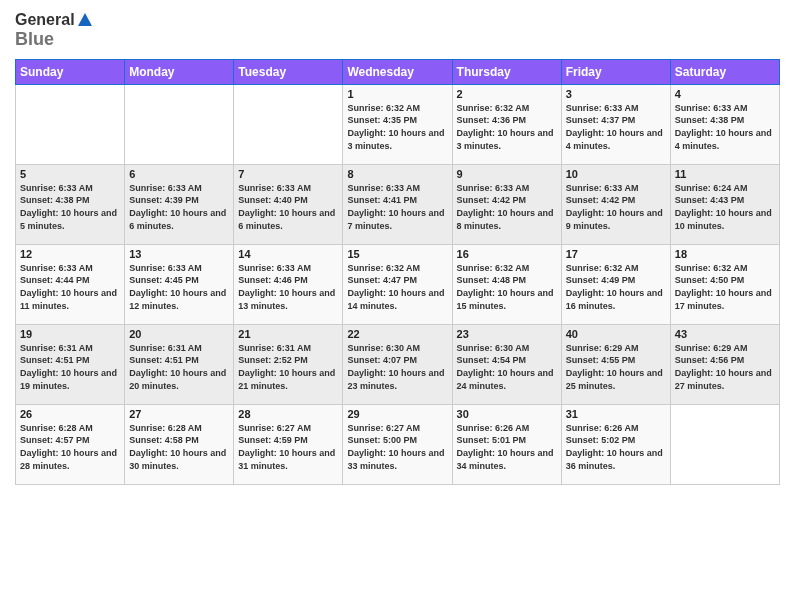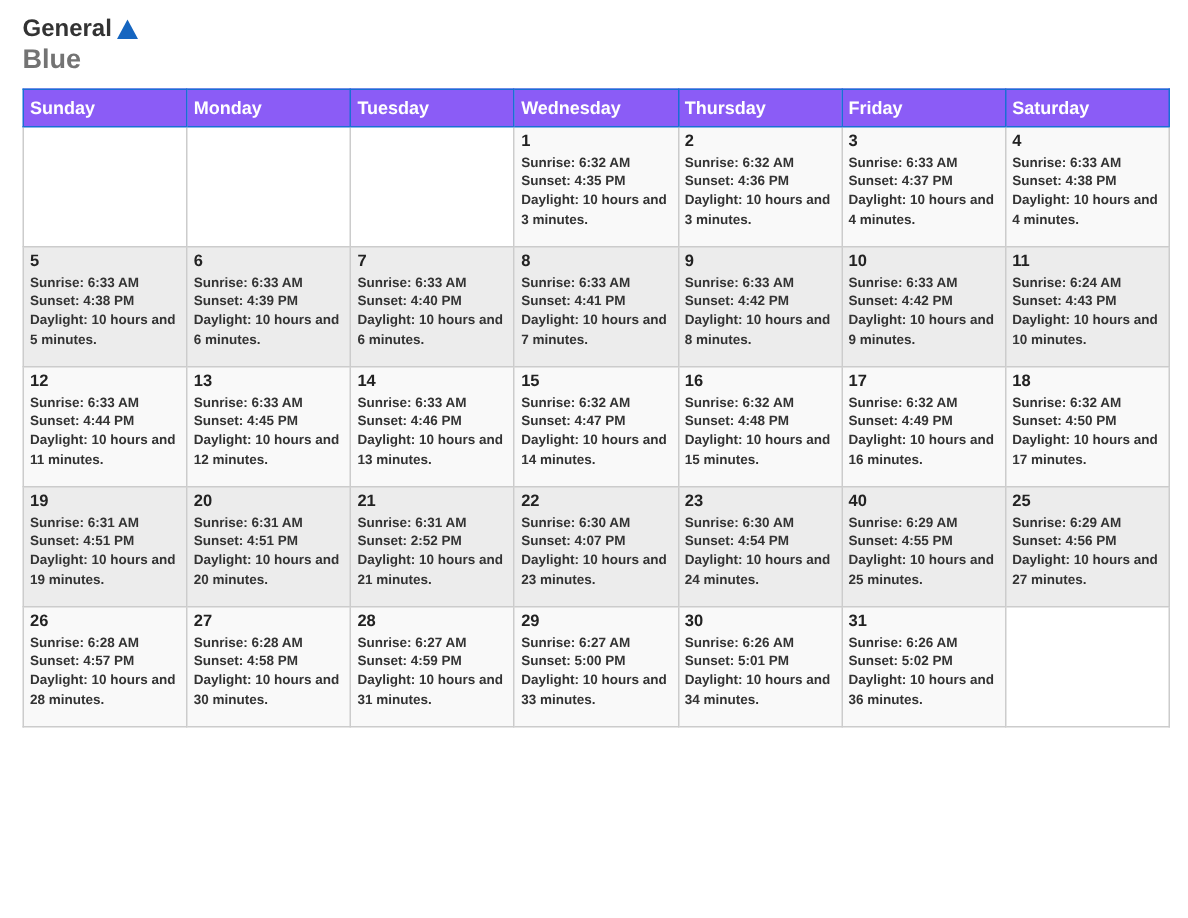--- a/index.html
+++ b/index.html
@@ -267,21 +267,21 @@
 Sunset: 4:54 PM
 Daylight: 10 hours and 24 minutes.</div>
           </td>
           <td>
             <span class="day-number">40</span>
             <div class="day-info">Sunrise: 6:29 AM
 Sunset: 4:55 PM
 Daylight: 10 hours and 25 minutes.</div>
           </td>
           <td>
-            <span class="day-number">25</span>
+            <span class="day-number">43</span>
             <div class="day-info">Sunrise: 6:29 AM
 Sunset: 4:56 PM
 Daylight: 10 hours and 27 minutes.</div>
           </td>
         </tr>
         <tr>
           <td>
             <span class="day-number">26</span>
             <div class="day-info">Sunrise: 6:28 AM
 Sunset: 4:57 PM

